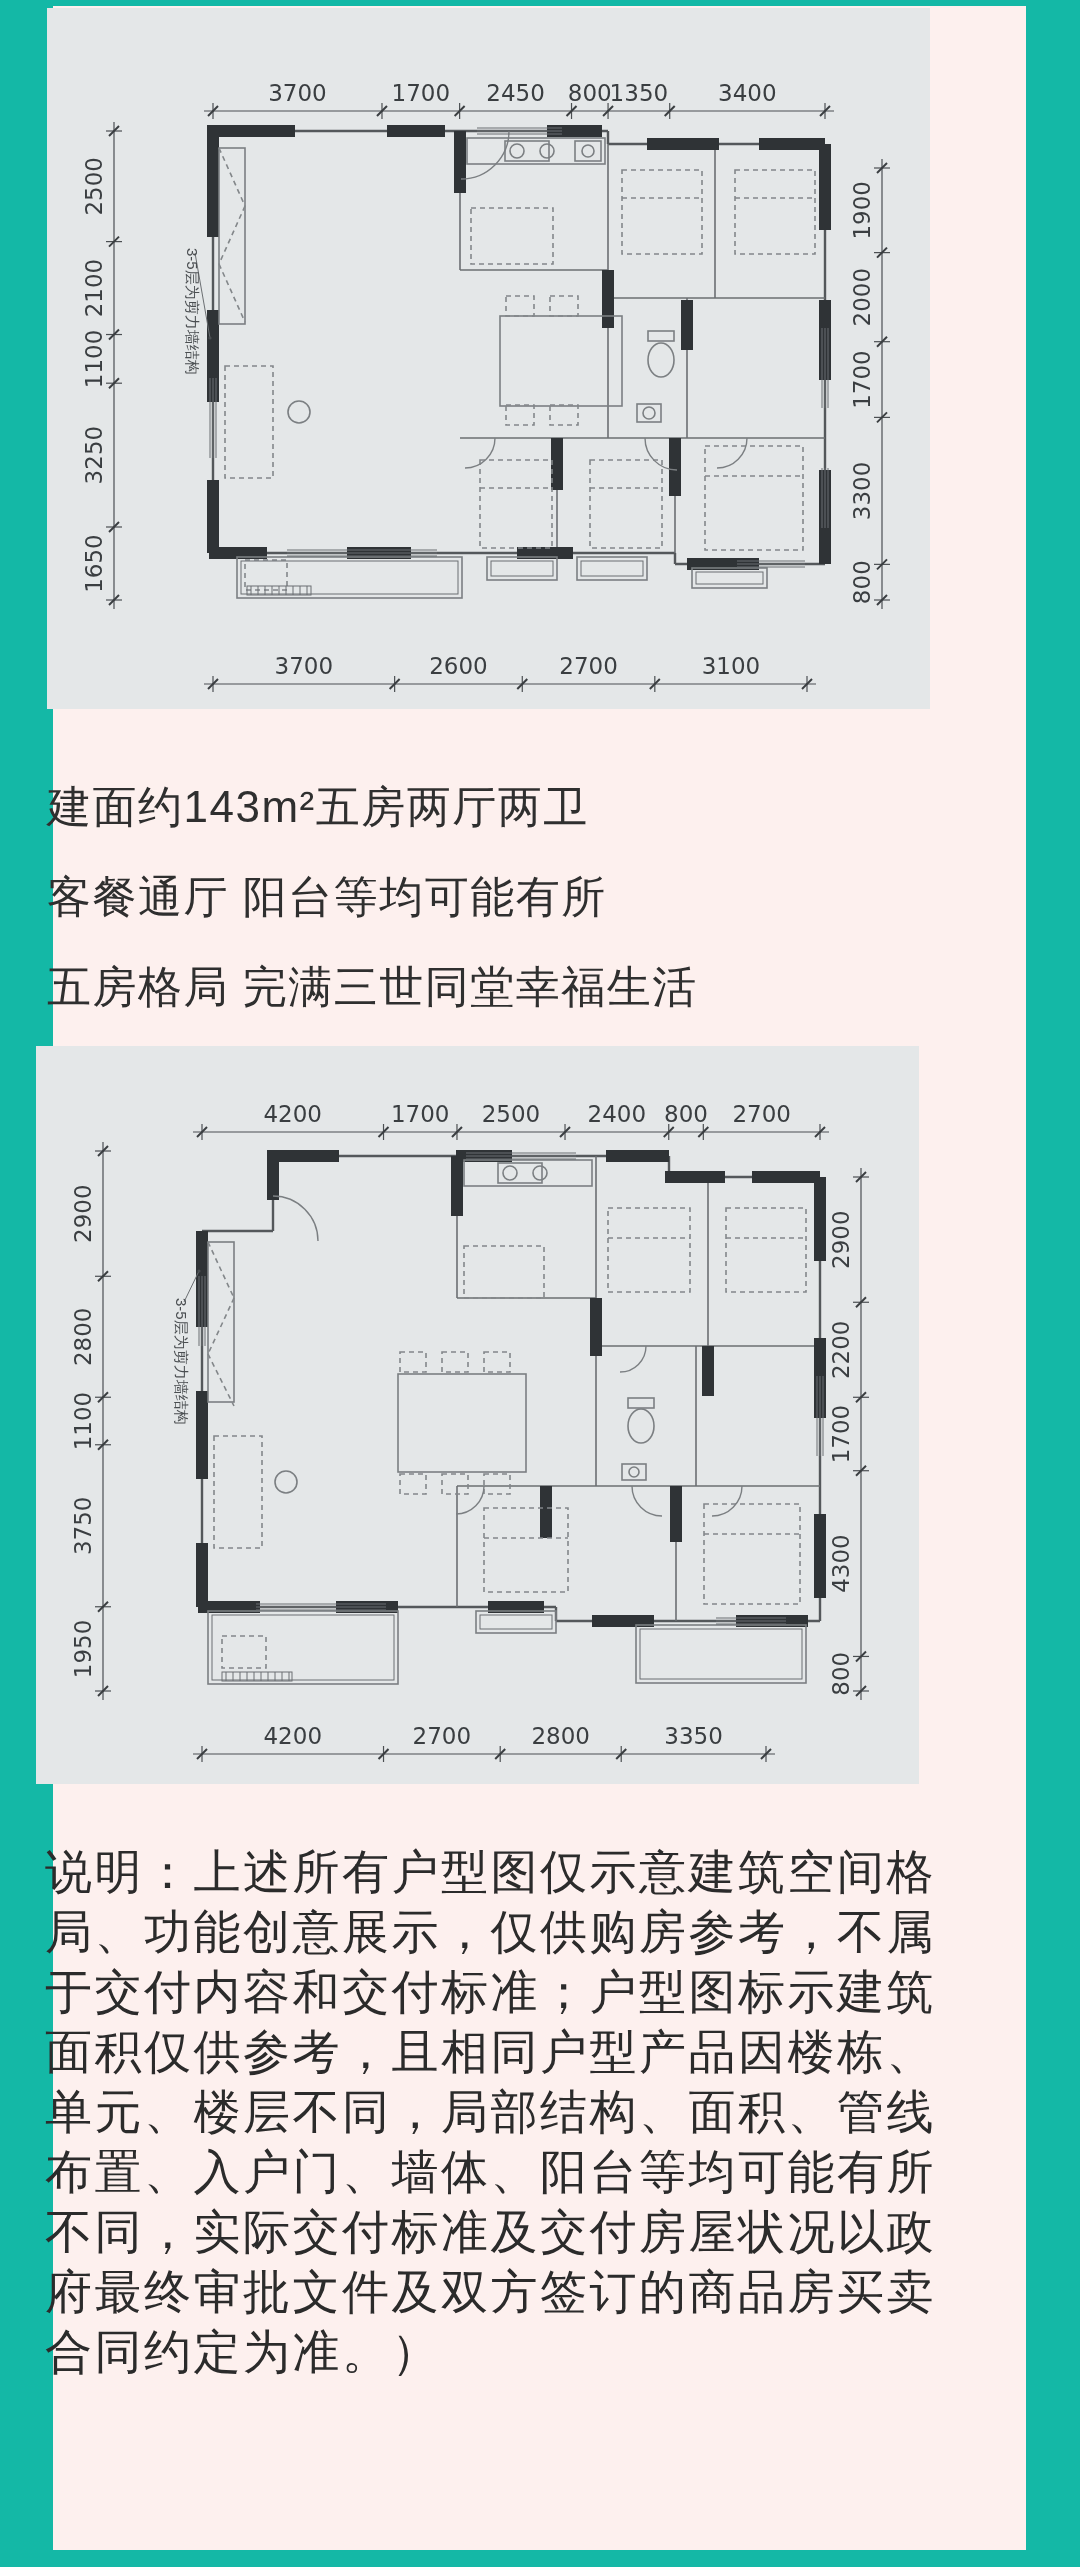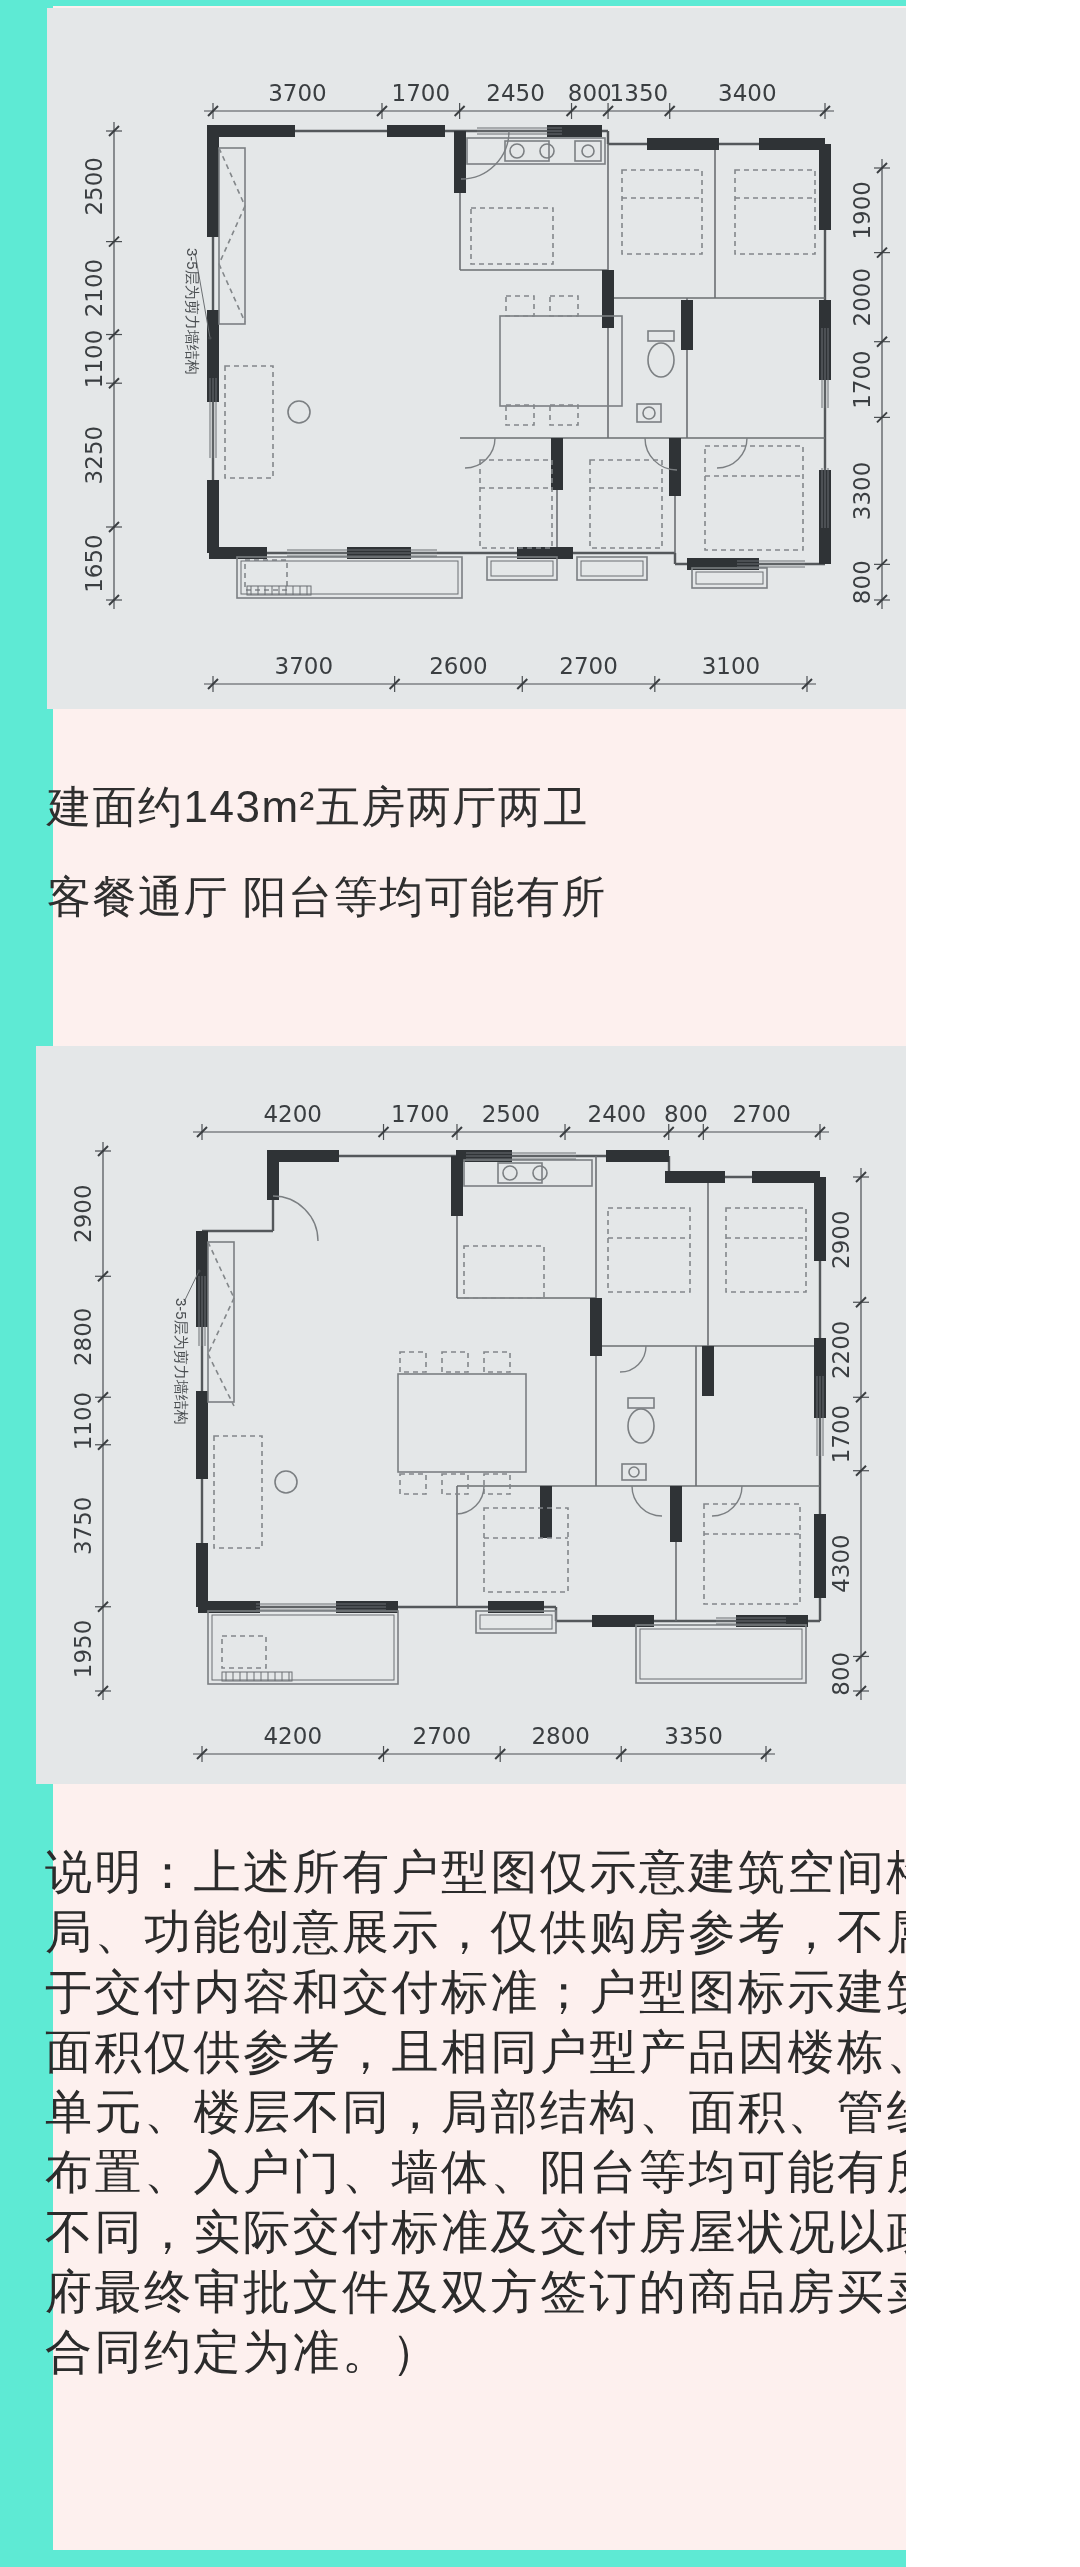--- a/index.html
+++ b/index.html
@@ -1,16 +1,16 @@
 <!DOCTYPE html>
 <html><head>
 <meta charset="utf-8">
 <style>
   html,body{margin:0;padding:0;background:#ffffff;}
-  .page{position:relative;width:906px;height:2567px;background:#5eead4;overflow:hidden;
+  .page{position:relative;width:1080px;height:2567px;background:#14b8a6;overflow:hidden;
         font-family:"Liberation Sans","DejaVu Sans",sans-serif;}
   .pink{position:absolute;left:53px;top:6px;width:973px;height:2544px;background:#fdf0ee;}
   .panel{position:absolute;background:#e4e7e8;}
   #panel1{left:47px;top:8px;width:883px;height:701px;}
   #panel2{left:36px;top:1046px;width:883px;height:738px;}
   .panel svg{width:100%;height:100%;display:block;}
   .headline{position:absolute;left:47px;top:788px;}
   .headline p{margin:0 0 52px 0;font-size:44px;line-height:38px;color:#2f2f2f;
               letter-spacing:1.5px;font-weight:400;}
   .disclaimer{position:absolute;left:45px;top:1842px;width:918px;font-size:47px;
@@ -228,20 +228,21 @@
           <line x1="148" y1="245" x2="163" y2="330" class="win"></line>
           <circle cx="163" cy="330" r="1.6" fill="#4a4e51"></circle>
           <text x="140" y="240" class="ann" transform="rotate(90 140 240)">3-5层为剪力墙结构</text>
         </g>
       </svg>
   </div>
 
   <div class="headline">
     <p>建面约143m²五房两厅两卫</p>
     <p>客餐通厅 阳台等均可能有所</p>
+    <p>五房格局 完满三世同堂幸福生活</p>
   </div>
 
   <div class="panel" id="panel2">
     <svg id="svg2" viewBox="0 0 883 738">
         <g>
           <line x1="237" y1="110" x2="633" y2="110" class="wall"></line>
           <line x1="633" y1="110" x2="633" y2="131" class="wall"></line>
           <line x1="633" y1="131" x2="784" y2="131" class="wall"></line>
           <line x1="784" y1="131" x2="784" y2="575" class="wall"></line>
           <line x1="784" y1="575" x2="520" y2="575" class="wall"></line>

